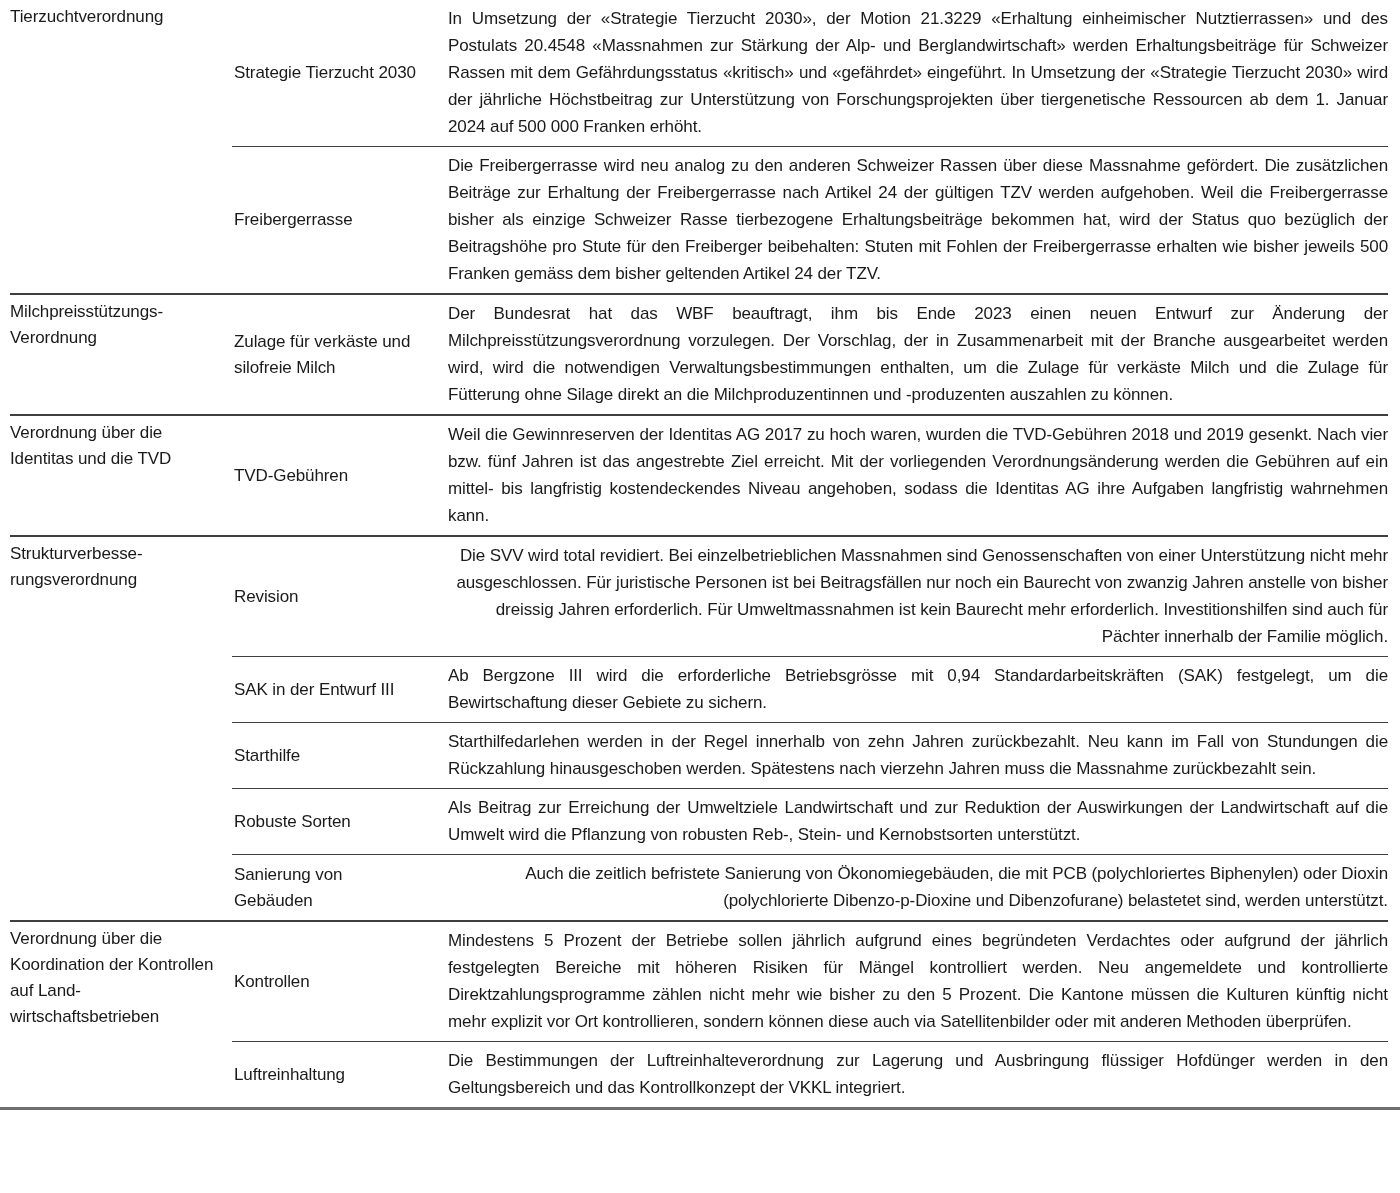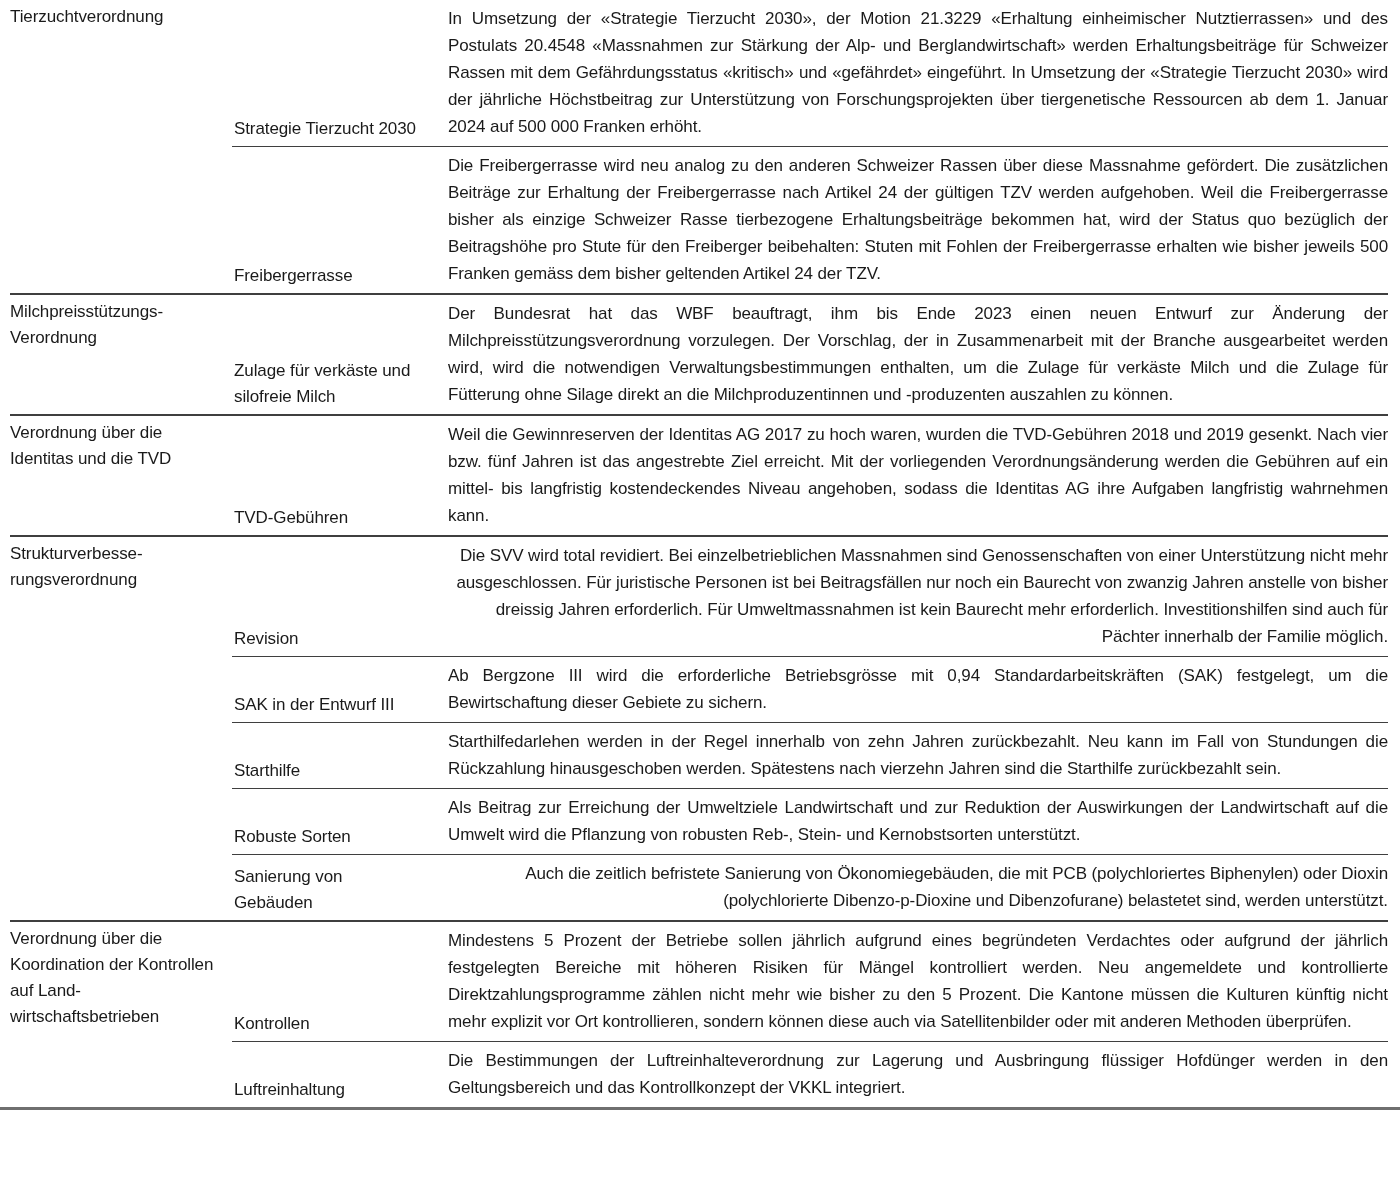--- a/index.html
+++ b/index.html
@@ -42,21 +42,21 @@
   .row {
     display: grid;
     grid-template-columns: 216px 1fr;
     flex: 1;
   }
   .row + .row {
     border-top: 1.5px solid #3f3f3f;
   }
   .topic-cell {
     display: flex;
-    align-items: flex-end;
+    align-items: center;
     padding: 4px 30px 4px 2px;
     font-size: 17px;
     line-height: 26px;
   }
   .desc-cell {
     padding: 5px 0 6px 0;
     font-size: 17px;
     line-height: 27px;
     text-align: justify;
   }
@@ -131,21 +131,21 @@
       <div class="row">
         <div class="topic-cell">
           <span>SAK in der Entwurf III</span>
         </div>
         <div class="desc-cell">Ab Bergzone III wird die erforderliche Betriebsgrösse mit 0,94 Standardarbeitskräften (SAK) festgelegt, um die Bewirtschaftung dieser Gebiete zu sichern.</div>
       </div>
       <div class="row">
         <div class="topic-cell">
           <span>Starthilfe</span>
         </div>
-        <div class="desc-cell">Starthilfedarlehen werden in der Regel innerhalb von zehn Jahren zurückbezahlt. Neu kann im Fall von Stundungen die Rückzahlung hinausgeschoben werden. Spätestens nach vierzehn Jahren sind die Starthilfe zurückbezahlt sein.</div>
+        <div class="desc-cell">Starthilfedarlehen werden in der Regel innerhalb von zehn Jahren zurückbezahlt. Neu kann im Fall von Stundungen die Rückzahlung hinausgeschoben werden. Spätestens nach vierzehn Jahren muss die Massnahme zurückbezahlt sein.</div>
       </div>
       <div class="row">
         <div class="topic-cell">
           <span>Robuste Sorten</span>
         </div>
         <div class="desc-cell">Als Beitrag zur Erreichung der Umweltziele Landwirtschaft und zur Reduktion der Auswirkungen der Landwirtschaft auf die Umwelt wird die Pflanzung von robusten Reb-, Stein- und Kernobstsorten unterstützt.</div>
       </div>
       <div class="row">
         <div class="topic-cell">
           <span>Sanierung von Gebäuden</span>

